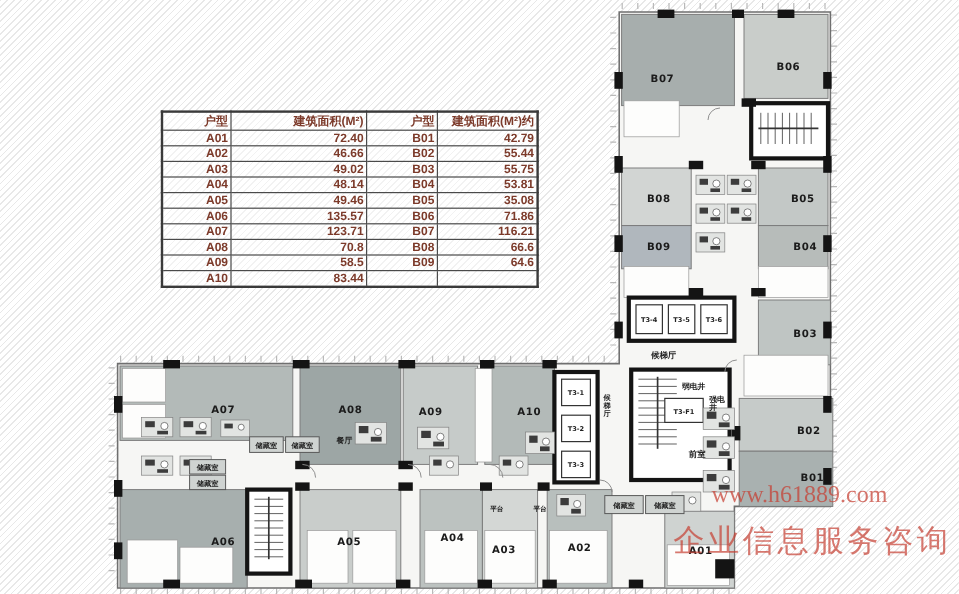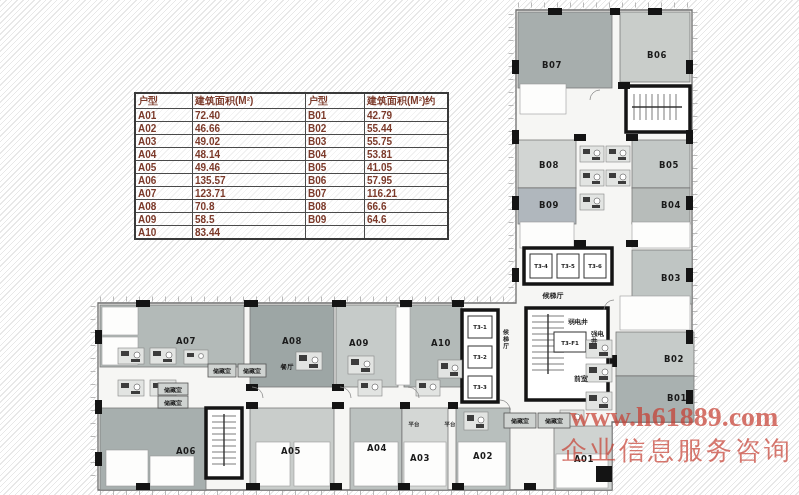--- a/index.html
+++ b/index.html
@@ -10,21 +10,21 @@
     font-family:"Liberation Sans", sans-serif;
   }
   
   #area-table{
     position:absolute; left:134px; top:92px;
     border-collapse:collapse; border:2px solid #3a3a3a;
     background:rgba(255,255,255,0.45);
   }
   #area-table th, #area-table td{
     border:1px solid #4a4a4a; height:12px; padding:0 2px;
-    font-size:10px; font-weight:bold; color:#7c3a2a; text-align:left;
+    font-size:10px; font-weight:bold; color:#7c3a2a; text-align:right;
     font-family:"Liberation Sans", sans-serif; white-space:nowrap;
   }
   #area-table th{height:14px;}
   .cw1{width:52px;} .cw2{width:108px;margin-left:16px;} .cw3{width:54px;} .cw4{width:78px;}
   
   #plan-svg{position:absolute; left:0; top:0;}
   .outline{fill:#f6f6f4; stroke:#6f6f6f; stroke-width:1.3;}
   .unit{stroke:#7a7a7a; stroke-width:0.8;}
   .white-room{fill:#fdfdfc; stroke:#9a9a9a; stroke-width:0.6;}
   .stair-box{fill:#ffffff; stroke:#141414; stroke-width:3.5;}
@@ -42,23 +42,23 @@
   .sl{font:bold 6.5px "DejaVu Sans",sans-serif; fill:#222; text-anchor:middle;}
   .el{font:bold 5.5px "DejaVu Sans",sans-serif; fill:#222; text-anchor:middle;}
   .stbox{fill:#cfd3d1; stroke:#555; stroke-width:0.8;}
   .stl{font:bold 6px "DejaVu Sans",sans-serif; fill:#1d1d1d; text-anchor:middle;}
   
   .vlabel{position:absolute; font-weight:bold; color:#222; line-height:1.15;}
   #strong-shaft{left:591px; top:330px; width:14px; font-size:6.5px;}
   #lobby-vert{left:503px; top:329px; width:8px; font-size:6px;}
   
   #wm1{
-    position:absolute; left:570px; top:401px;
-    font-family:"Liberation Serif", serif; font-size:28px;
-    color:rgba(198,62,50,0.72); letter-spacing:0px; white-space:nowrap;font-weight:bold;
+    position:absolute; left:593px; top:401px;
+    font-family:"Liberation Serif", serif; font-size:20px;
+    color:rgba(198,62,50,0.72); letter-spacing:0px; white-space:nowrap;
   }
   #wm2{
     position:absolute; left:561px; top:433px;
     font-family:"DejaVu Sans", sans-serif; font-size:26px;
     color:rgba(198,62,50,0.70); letter-spacing:3px; white-space:nowrap;
   }
 </style>
 </head>
 <body>
 
@@ -413,27 +413,27 @@
       <tr>
           <td>A04</td>
           <td>48.14</td>
           <td>B04</td>
           <td>53.81</td>
         </tr>
       <tr>
           <td>A05</td>
           <td>49.46</td>
           <td>B05</td>
-          <td>41.05</td>
+          <td>35.08</td>
         </tr>
       <tr>
           <td>A06</td>
           <td>135.57</td>
           <td>B06</td>
-          <td>57.95</td>
+          <td>71.86</td>
         </tr>
       <tr>
           <td>A07</td>
           <td>123.71</td>
           <td>B07</td>
           <td>116.21</td>
         </tr>
       <tr>
           <td>A08</td>
           <td>70.8</td>

